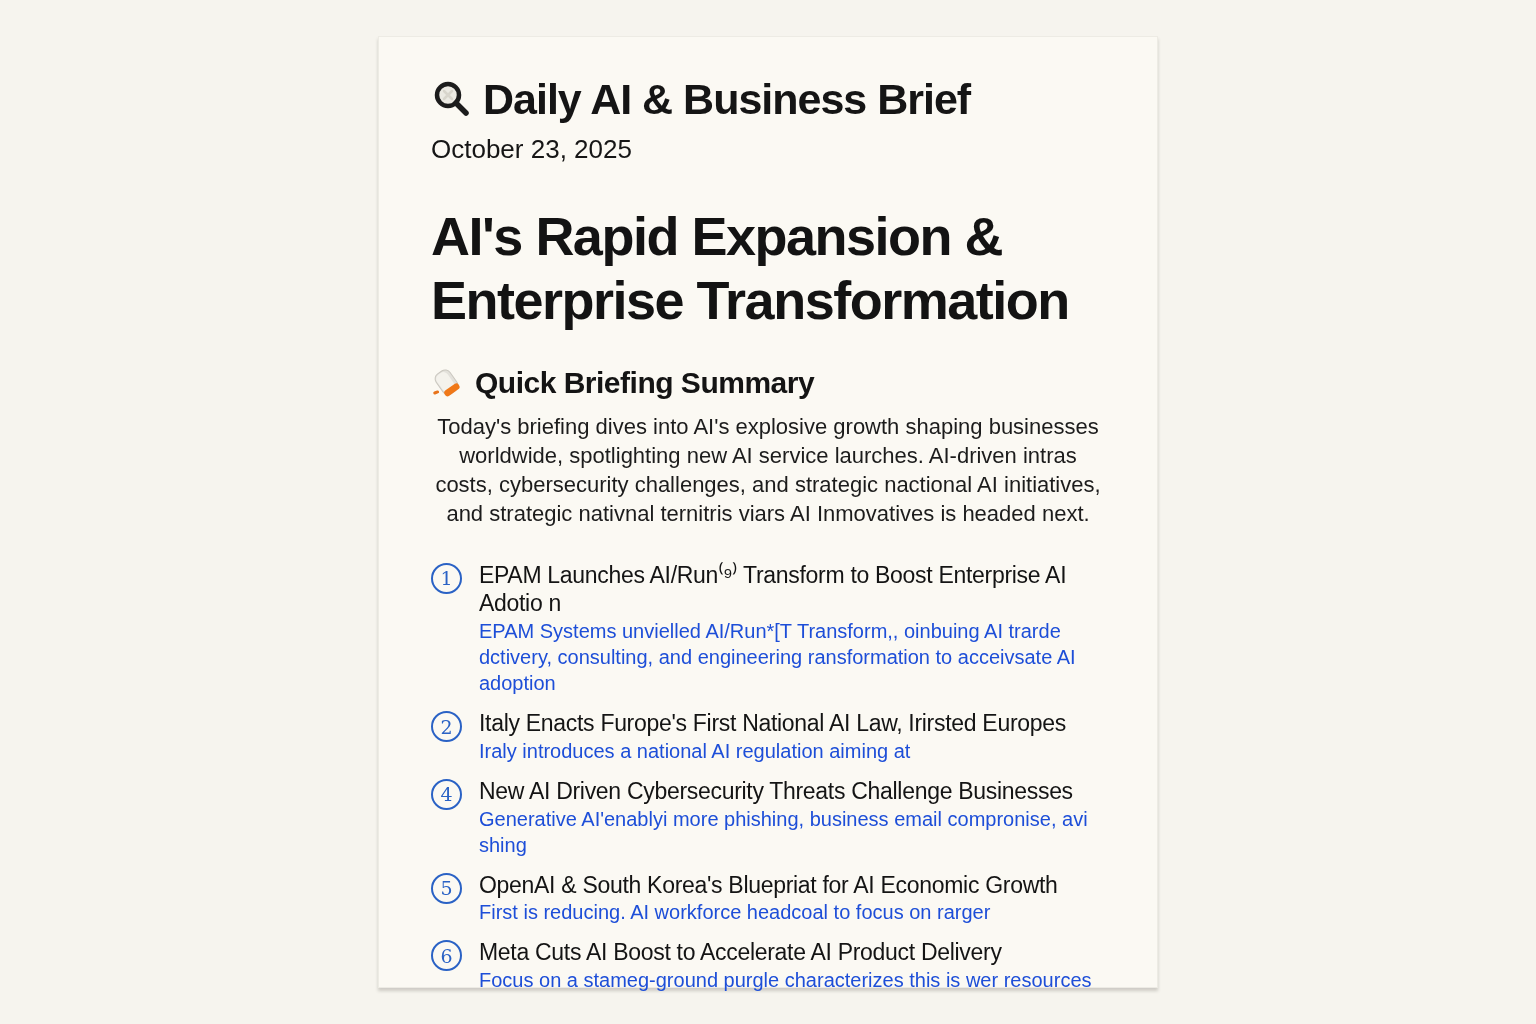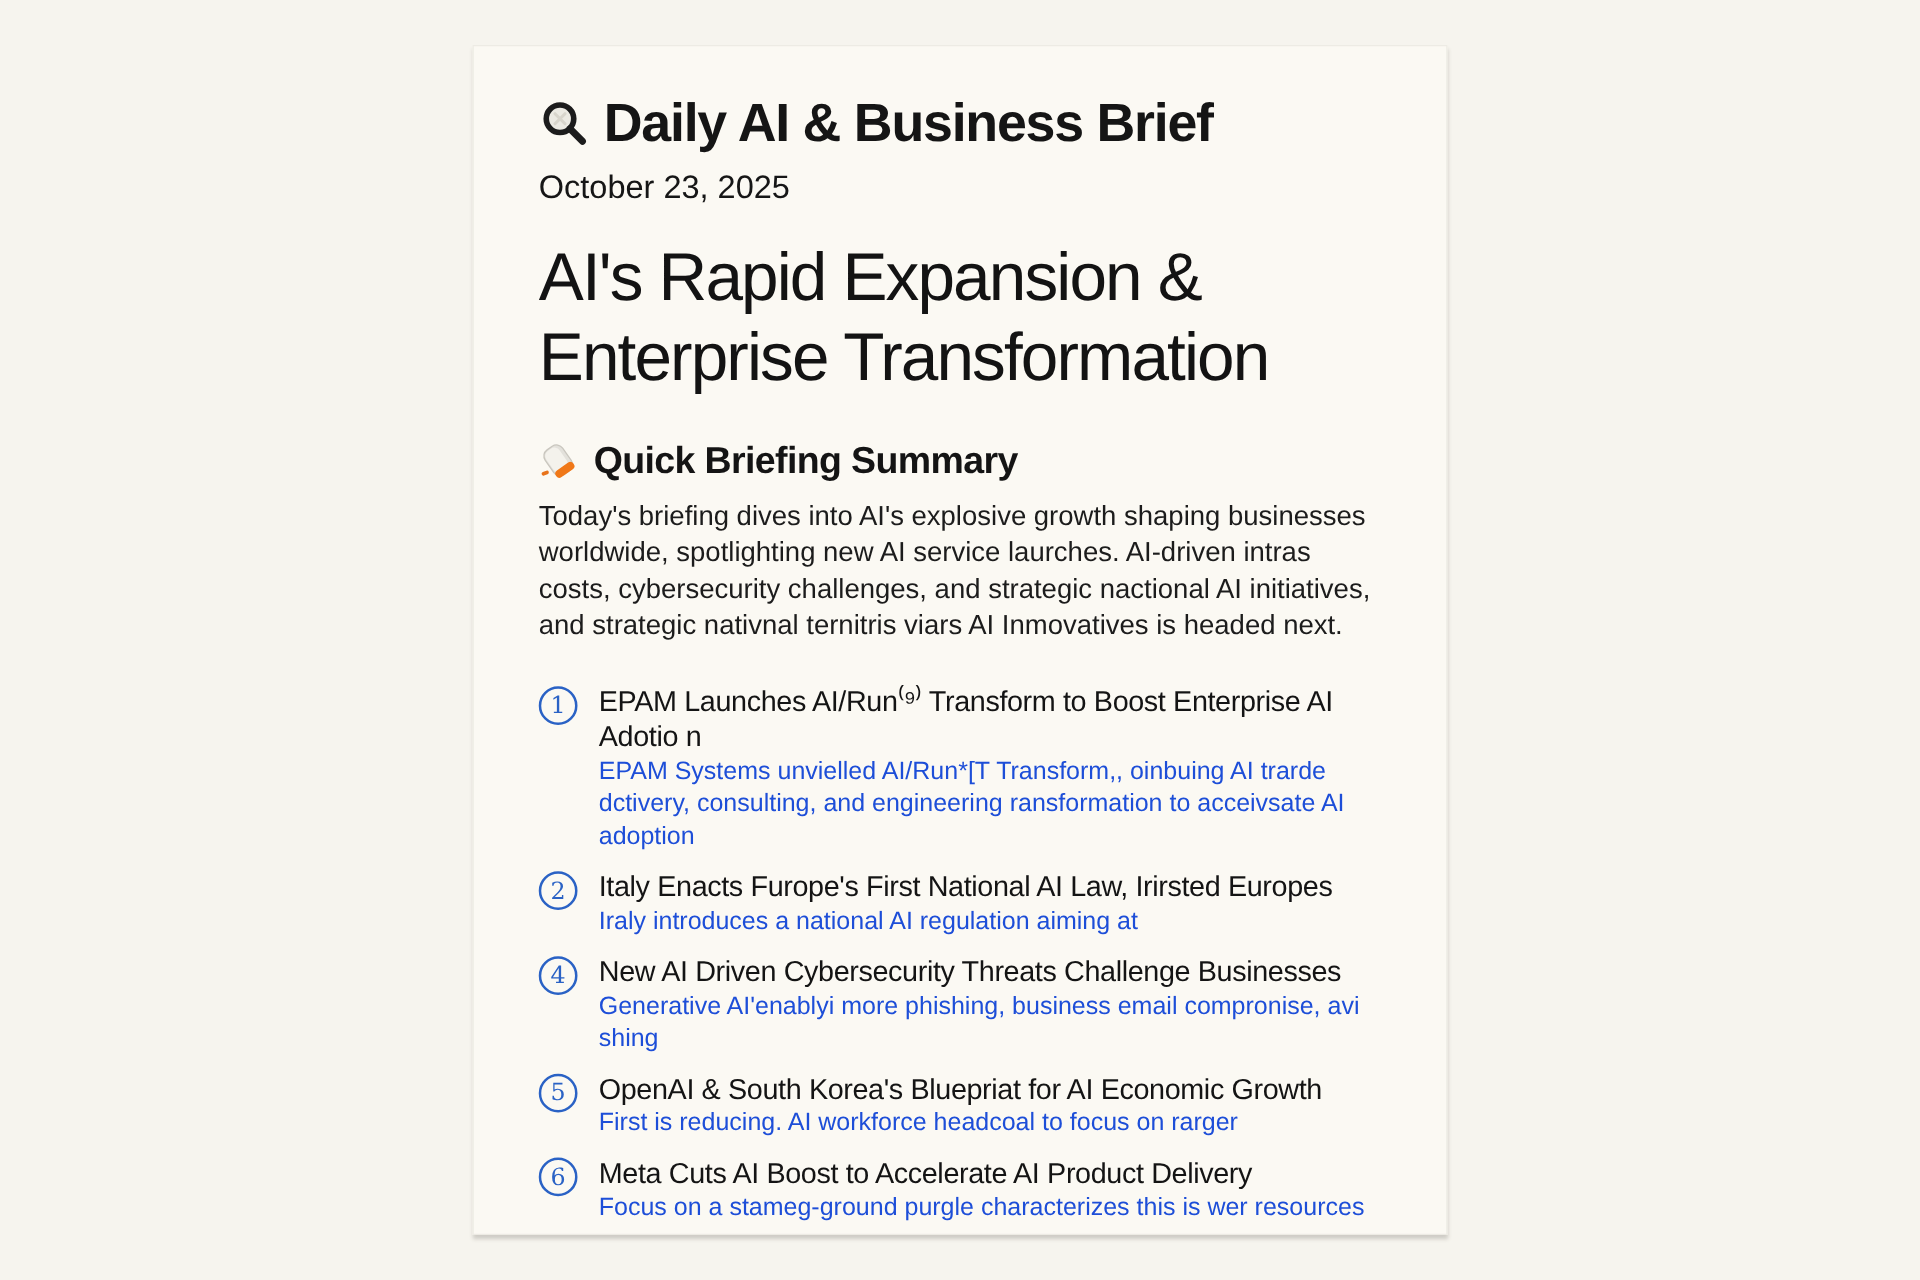--- a/index.html
+++ b/index.html
@@ -21,33 +21,33 @@
     padding:38px 52px 30px 52px;
   }
   .masthead {
     display:flex; align-items:center; gap:10px;
     margin-bottom:10px;
   }
   .masthead .icon { width:42px; height:42px; flex:0 0 auto; }
   .masthead h1 {
     font-size:43px; font-weight:700; letter-spacing:-1px; color:#151515;
   }
-  .date { font-size:26px; font-weight:500; color:#161616; margin-bottom:26px; }
+  .date { font-size:26px; font-weight:500; color:#161616; margin-bottom:40px; }
   .headline {
-    font-size:54px; font-weight:400; letter-spacing:-1.5px;
+    font-size:54px; font-weight:700; letter-spacing:-1.5px;
     line-height:1.18; color:#131313; margin-bottom:34px;
   }
   .section-head {
     display:flex; align-items:flex-start; gap:12px; margin-bottom:13px;
   }
   .section-head .icon { width:32px; height:32px; flex:0 0 auto; }
   .section-head h2 { font-size:30px; font-weight:700; letter-spacing:-0.5px; color:#141414; }
   .summary-body {
     font-size:22px; line-height:1.31; color:#1c1c1c;
-    margin-bottom:32px; max-width:690px;
+    margin-bottom:32px; max-width:690px;text-align:center;
   }
   .hl-head { margin-bottom:18px; }
   .hl-item {
     display:grid; grid-template-columns:46px 1fr;
     column-gap:2px; margin-bottom:13px;
   }
   .num {
     width:31px; height:31px; margin-top:2px;
     border:2px solid #2a62c5; border-radius:50%;
     color:#2a62c5; font-family:"DejaVu Serif", serif;

